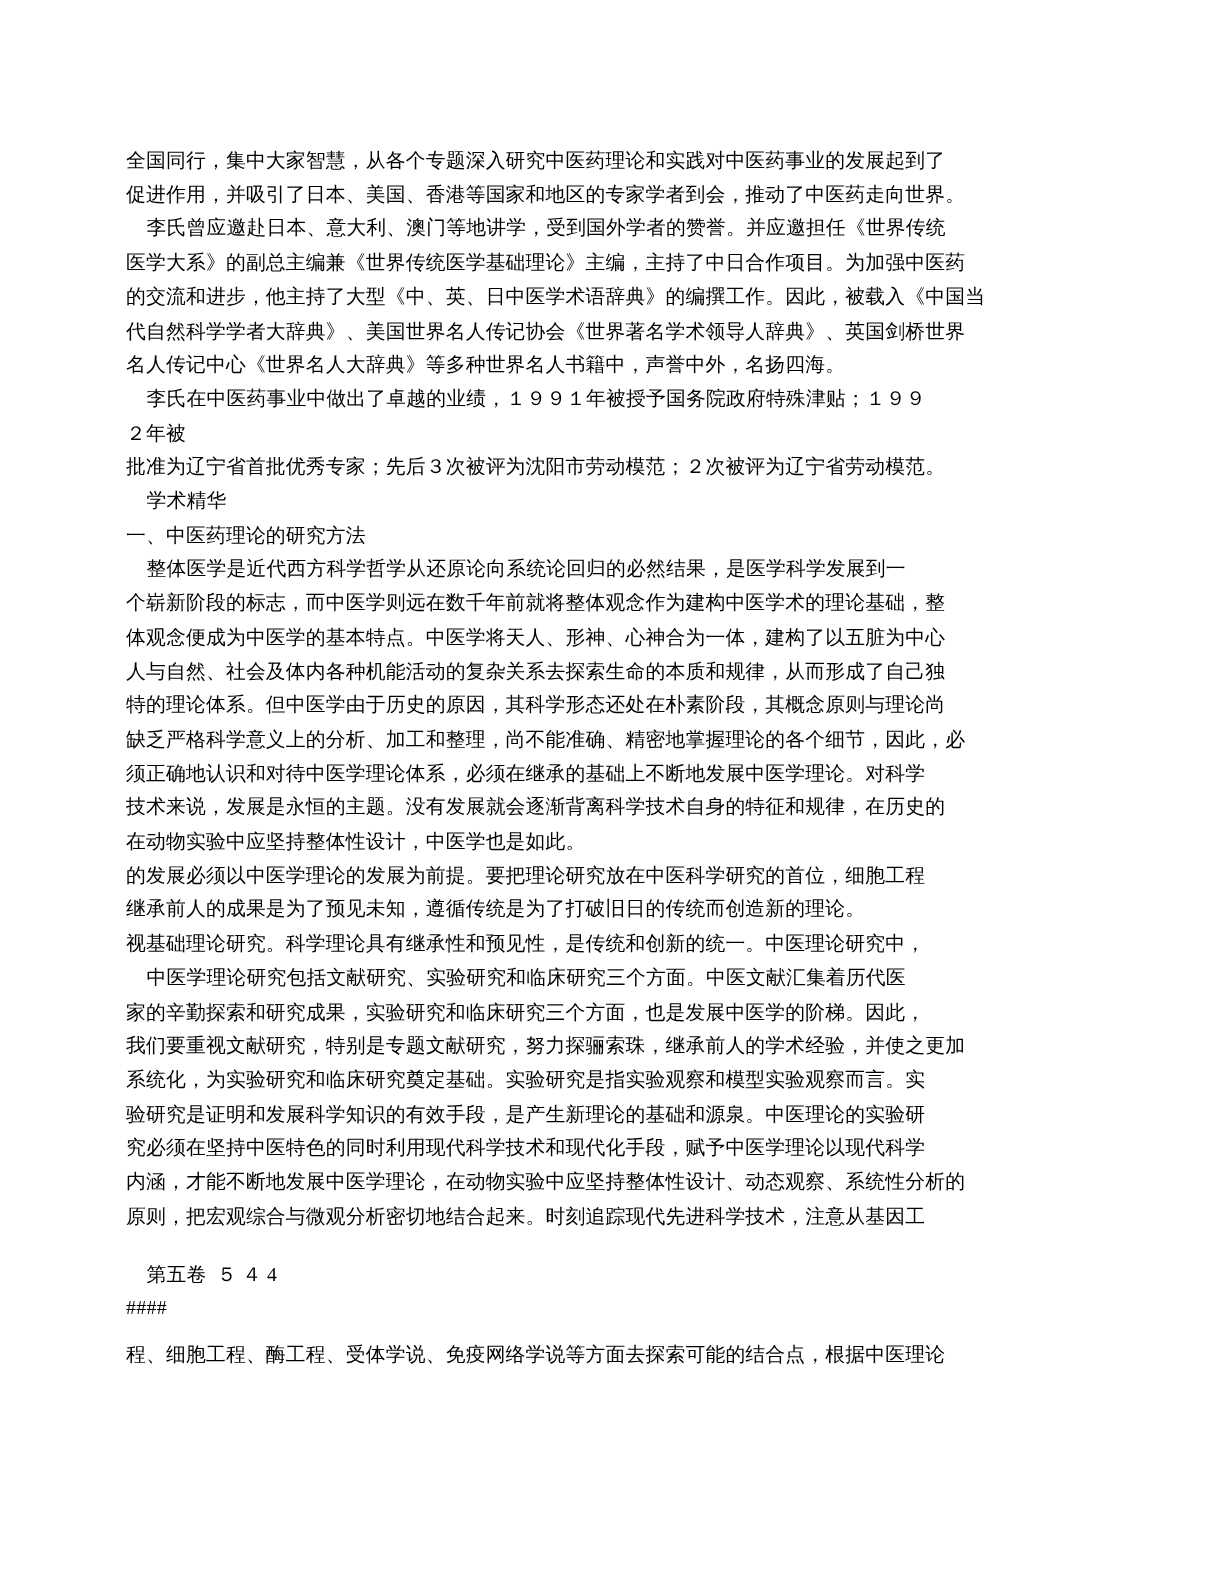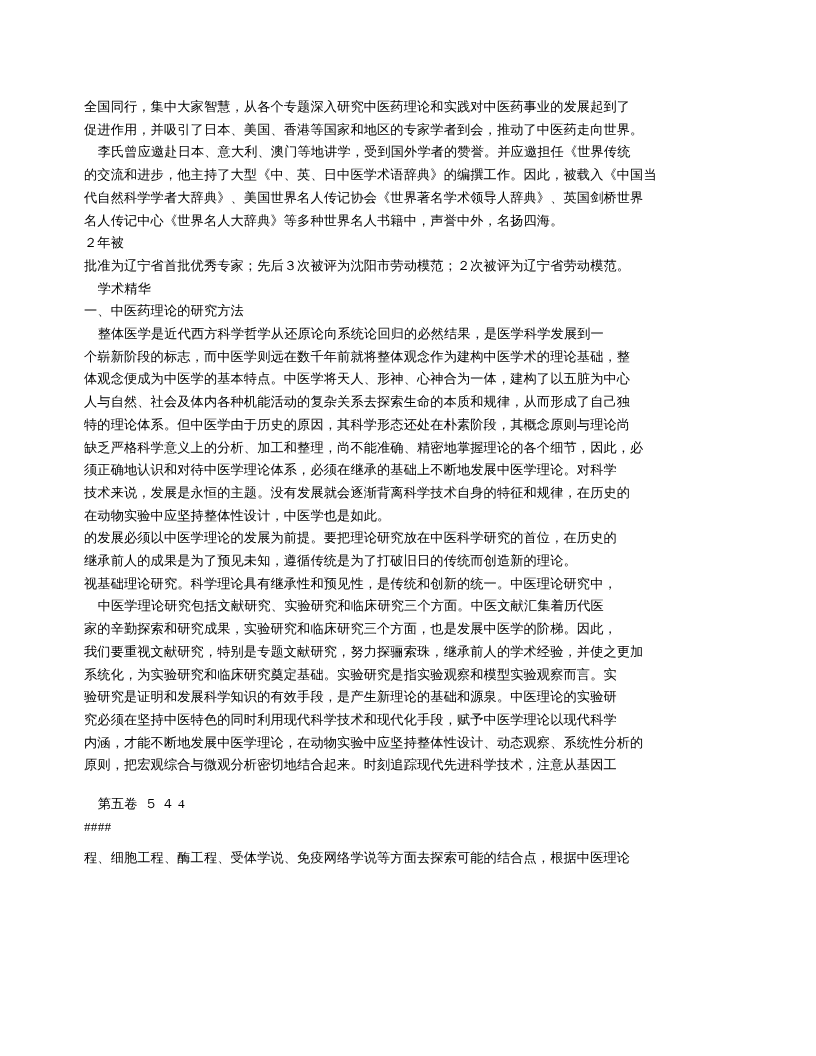--- a/index.html
+++ b/index.html
@@ -48,37 +48,39 @@
 </style>
 </head>
 <body>
 
 <div class="page">
   <div class="doc-body">
 
     <p class="para">全国同行，集中大家智慧，从各个专题深入研究中医药理论和实践对中医药事业的发展起到了</p>
     <p class="para">促进作用，并吸引了日本、美国、香港等国家和地区的专家学者到会，推动了中医药走向世界。</p>
     <p class="para">    李氏曾应邀赴日本、意大利、澳门等地讲学，受到国外学者的赞誉。并应邀担任《世界传统</p>
+    <p class="para">医学大系》的副总主编兼《世界传统医学基础理论》主编，主持了中日合作项目。为加强中医药</p>
     <p class="para">的交流和进步，他主持了大型《中、英、日中医学术语辞典》的编撰工作。因此，被载入《中国当</p>
     <p class="para">代自然科学学者大辞典》、美国世界名人传记协会《世界著名学术领导人辞典》、英国剑桥世界</p>
     <p class="para">名人传记中心《世界名人大辞典》等多种世界名人书籍中，声誉中外，名扬四海。</p>
+    <p class="para">    李氏在中医药事业中做出了卓越的业绩，１９９１年被授予国务院政府特殊津贴；１９９</p>
     <p class="para">２年被</p>
     <p class="para">批准为辽宁省首批优秀专家；先后３次被评为沈阳市劳动模范；２次被评为辽宁省劳动模范。</p>
     <p class="para">    学术精华</p>
     <p class="para">一、中医药理论的研究方法</p>
     <p class="para">    整体医学是近代西方科学哲学从还原论向系统论回归的必然结果，是医学科学发展到一</p>
     <p class="para">个崭新阶段的标志，而中医学则远在数千年前就将整体观念作为建构中医学术的理论基础，整</p>
     <p class="para">体观念便成为中医学的基本特点。中医学将天人、形神、心神合为一体，建构了以五脏为中心</p>
     <p class="para">人与自然、社会及体内各种机能活动的复杂关系去探索生命的本质和规律，从而形成了自己独</p>
     <p class="para">特的理论体系。但中医学由于历史的原因，其科学形态还处在朴素阶段，其概念原则与理论尚</p>
     <p class="para">缺乏严格科学意义上的分析、加工和整理，尚不能准确、精密地掌握理论的各个细节，因此，必</p>
     <p class="para">须正确地认识和对待中医学理论体系，必须在继承的基础上不断地发展中医学理论。对科学</p>
     <p class="para">技术来说，发展是永恒的主题。没有发展就会逐渐背离科学技术自身的特征和规律，在历史的</p>
     <p class="para">在动物实验中应坚持整体性设计，中医学也是如此。</p>
-    <p class="para">的发展必须以中医学理论的发展为前提。要把理论研究放在中医科学研究的首位，在历史的</p>
+    <p class="para">的发展必须以中医学理论的发展为前提。要把理论研究放在中医科学研究的首位，细胞工程</p>
     <p class="para">继承前人的成果是为了预见未知，遵循传统是为了打破旧日的传统而创造新的理论。</p>
     <p class="para">视基础理论研究。科学理论具有继承性和预见性，是传统和创新的统一。中医理论研究中，</p>
     <p class="para">    中医学理论研究包括文献研究、实验研究和临床研究三个方面。中医文献汇集着历代医</p>
     <p class="para">家的辛勤探索和研究成果，实验研究和临床研究三个方面，也是发展中医学的阶梯。因此，</p>
     <p class="para">我们要重视文献研究，特别是专题文献研究，努力探骊索珠，继承前人的学术经验，并使之更加</p>
     <p class="para">系统化，为实验研究和临床研究奠定基础。实验研究是指实验观察和模型实验观察而言。实</p>
     <p class="para">验研究是证明和发展科学知识的有效手段，是产生新理论的基础和源泉。中医理论的实验研</p>
     <p class="para">究必须在坚持中医特色的同时利用现代科学技术和现代化手段，赋予中医学理论以现代科学</p>
     <p class="para">内涵，才能不断地发展中医学理论，在动物实验中应坚持整体性设计、动态观察、系统性分析的</p>
     <p class="para">原则，把宏观综合与微观分析密切地结合起来。时刻追踪现代先进科学技术，注意从基因工</p>

